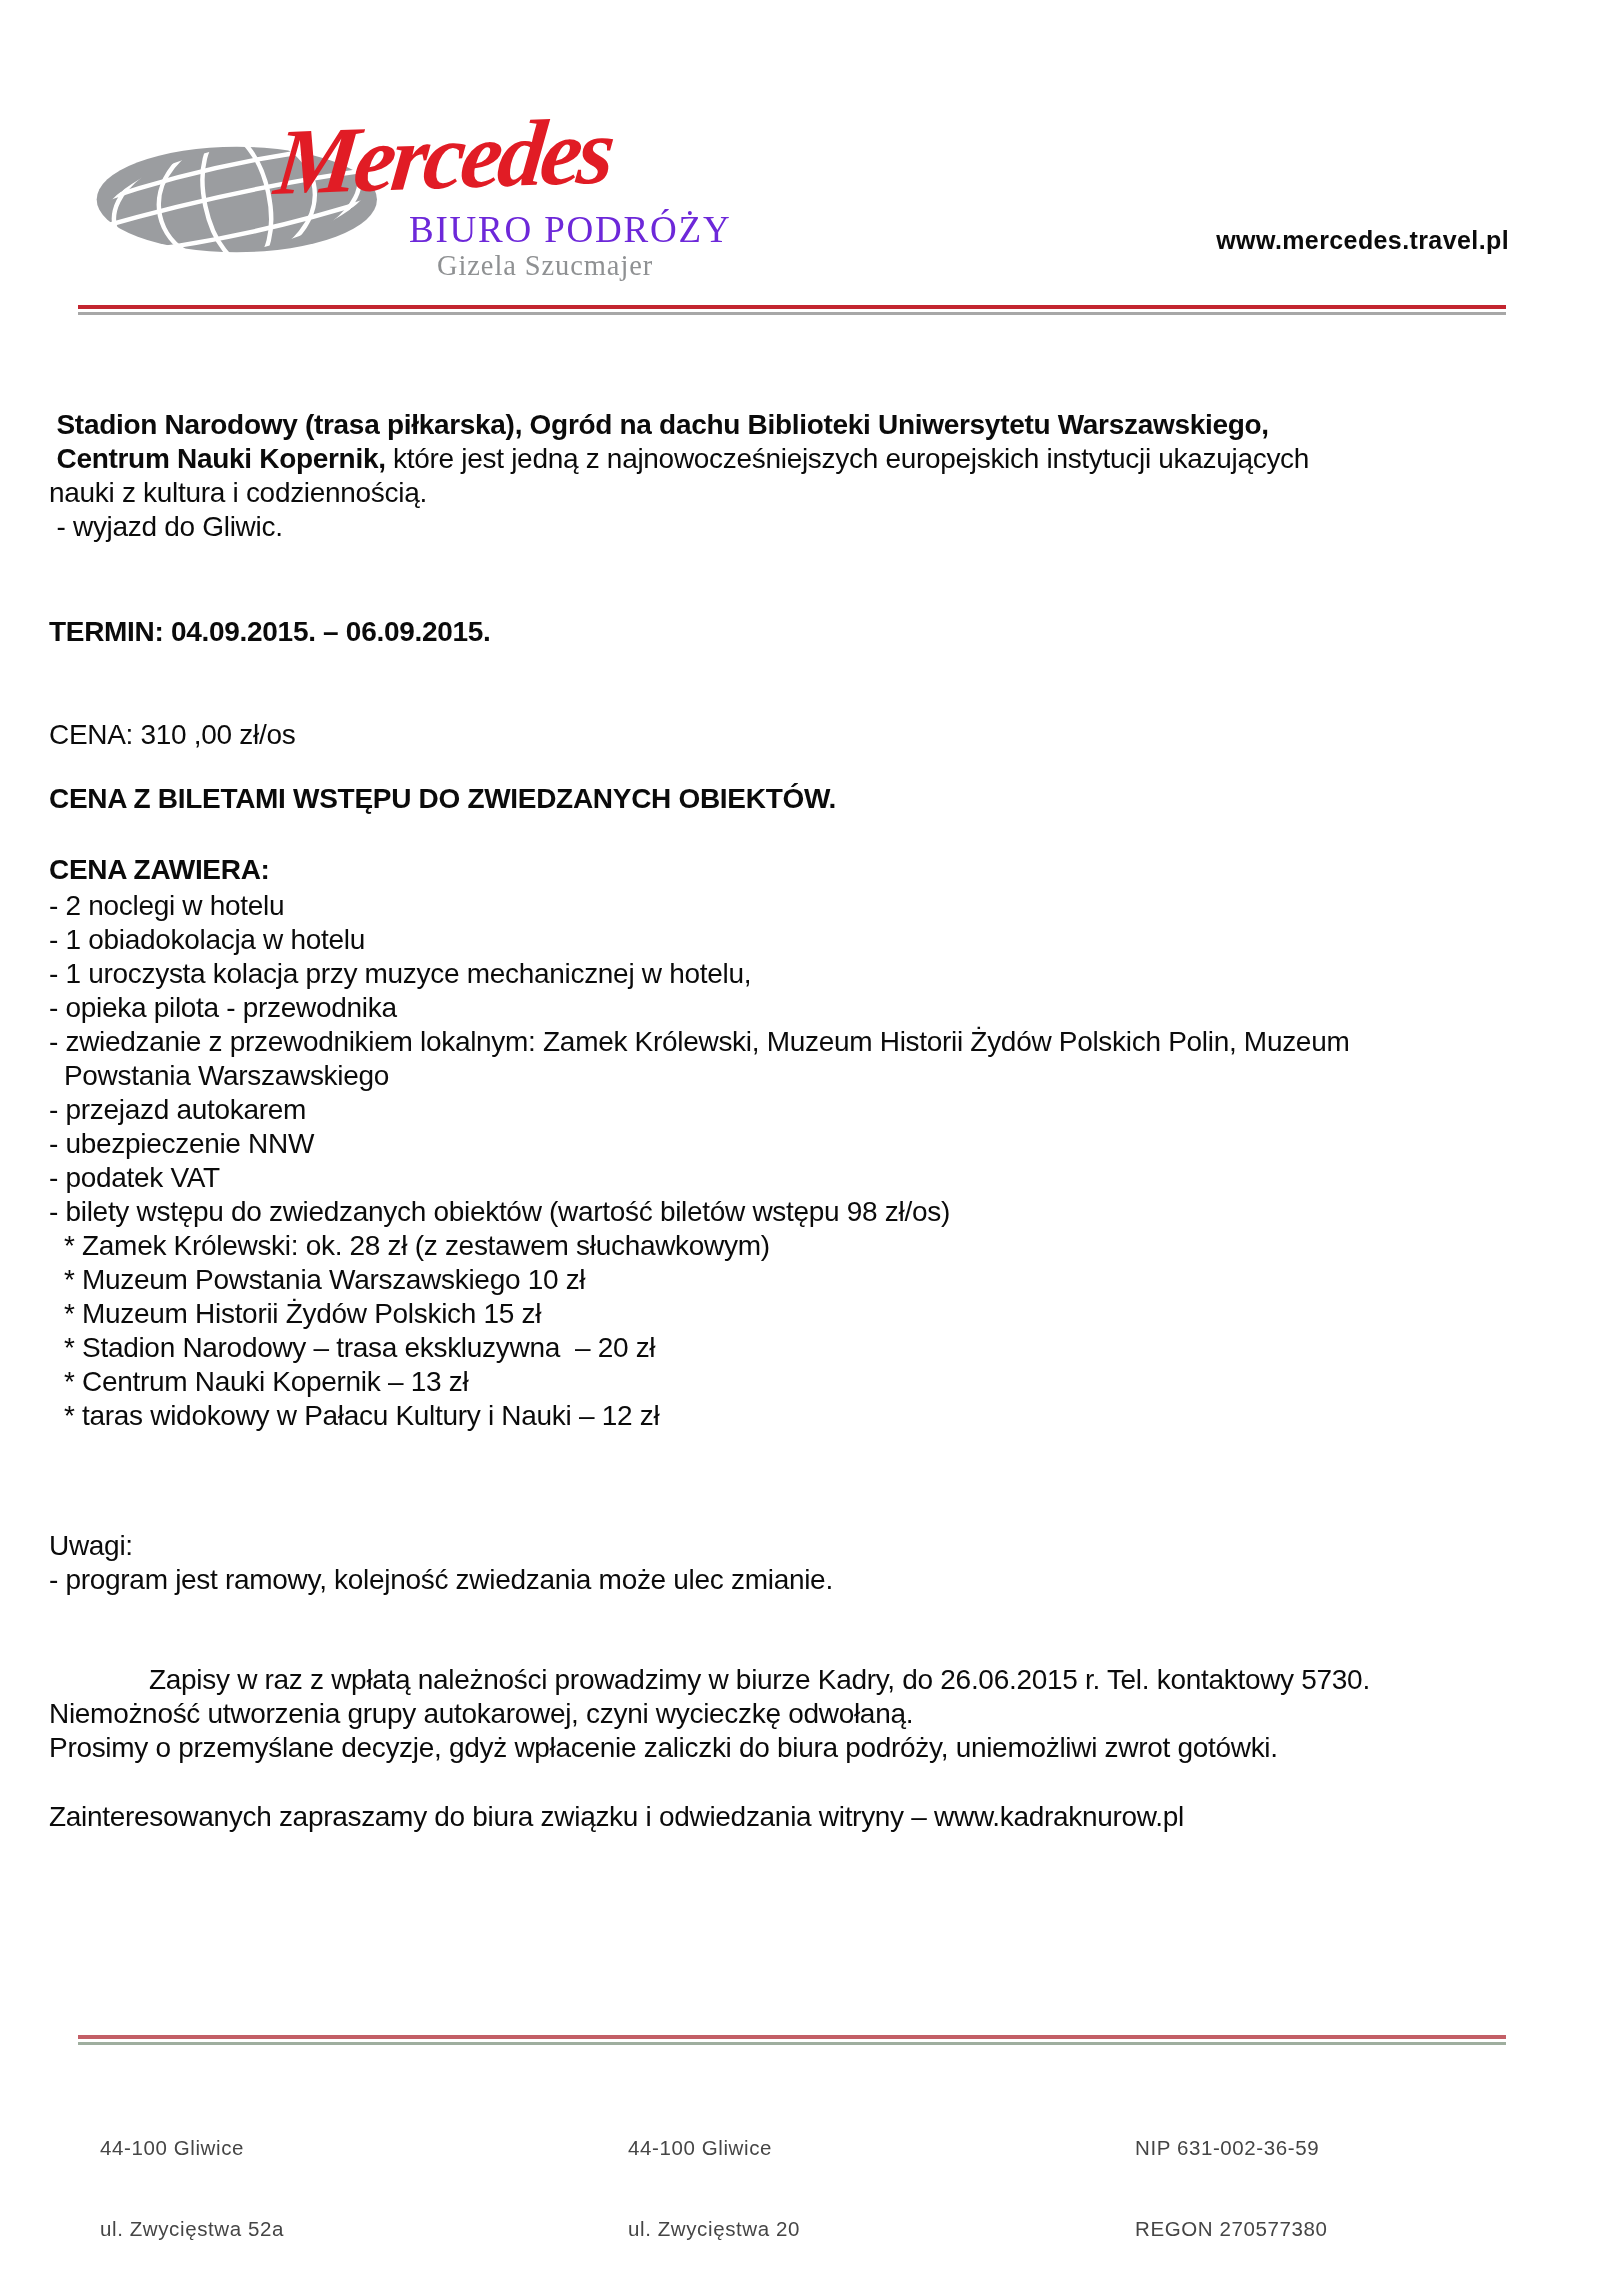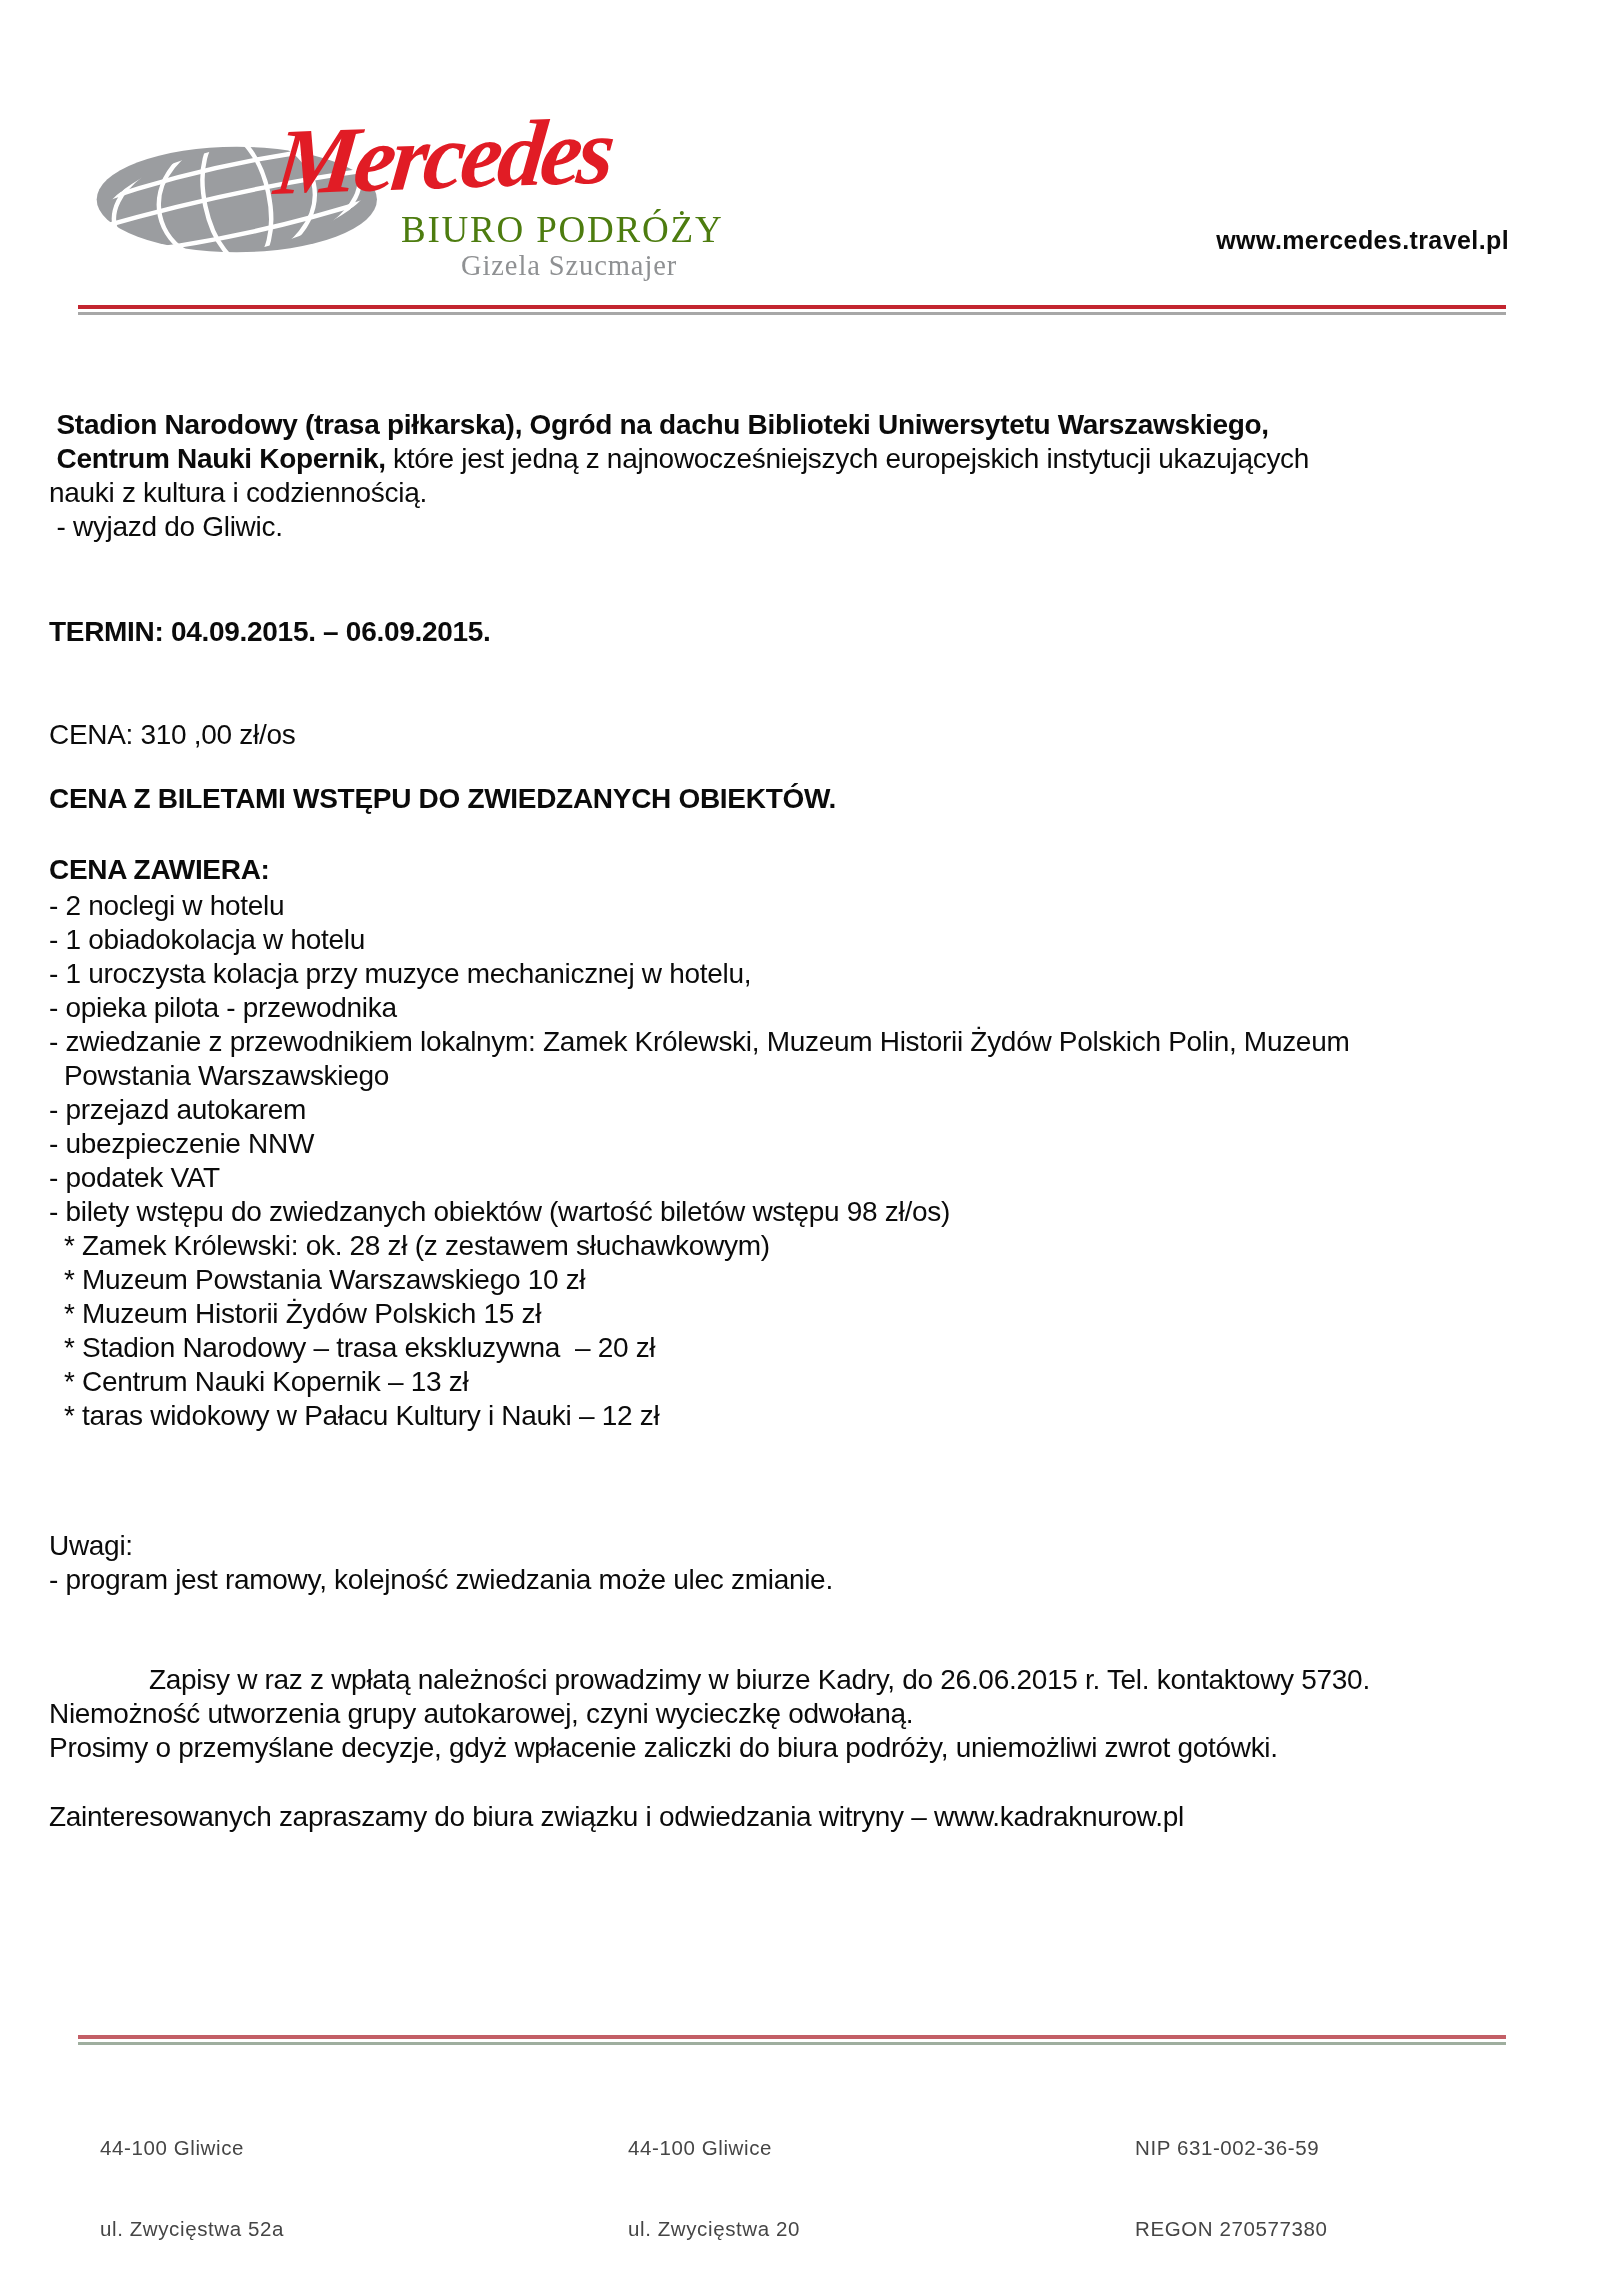--- a/index.html
+++ b/index.html
@@ -10,26 +10,26 @@
   
   #logo{position:absolute;left:89px;top:127px;width:713px;height:160px;}
   #globe{position:absolute;left:5.3px;top:18px;}
   .brand{
     position:absolute;left:182px;top:-12.5px;
     font-family:"Liberation Serif",serif;font-style:italic;font-weight:bold;
     font-size:94px;line-height:94px;color:#e11c25;letter-spacing:-4.5px;
     transform:rotate(-2deg) skewX(-8deg);transform-origin:left bottom;
   }
   .biuro{
-    position:absolute;left:312px;top:84px;
+    position:absolute;left:320px;top:84px;
     font-family:"Liberation Serif",serif;font-size:37px;line-height:37px;
-    color:#4d7c0f;letter-spacing:1.8px;white-space:nowrap;
+    color:#6d28d9;letter-spacing:1.8px;white-space:nowrap;
   }
   .owner{
-    position:absolute;left:372px;top:125px;
+    position:absolute;left:348px;top:125px;
     font-family:"Liberation Serif",serif;font-size:28.5px;line-height:28.5px;
     color:#8f9193;letter-spacing:0.9px;white-space:nowrap;
   }
   #site-url{
     position:absolute;right:100px;top:226px;
     font-size:25px;font-weight:bold;letter-spacing:0.4px;white-space:nowrap;
   }
   
   .rule{position:absolute;left:78px;width:1428px;}
   .rule .red{height:3.6px;}

